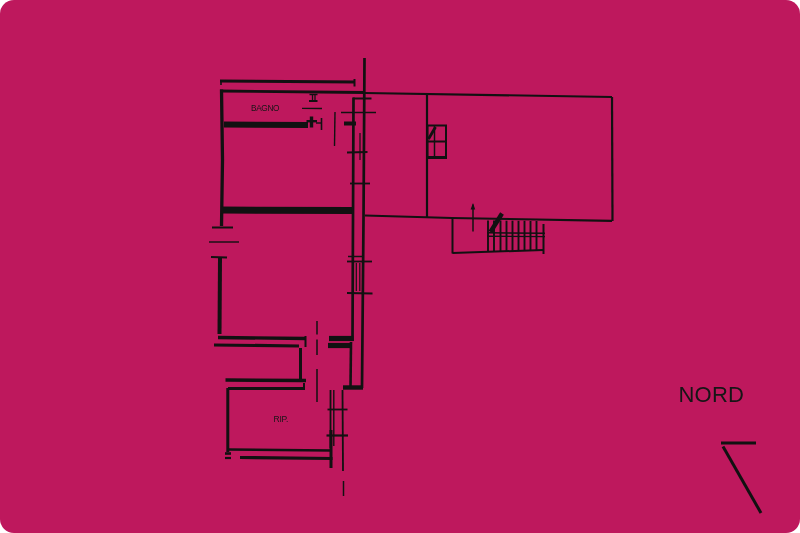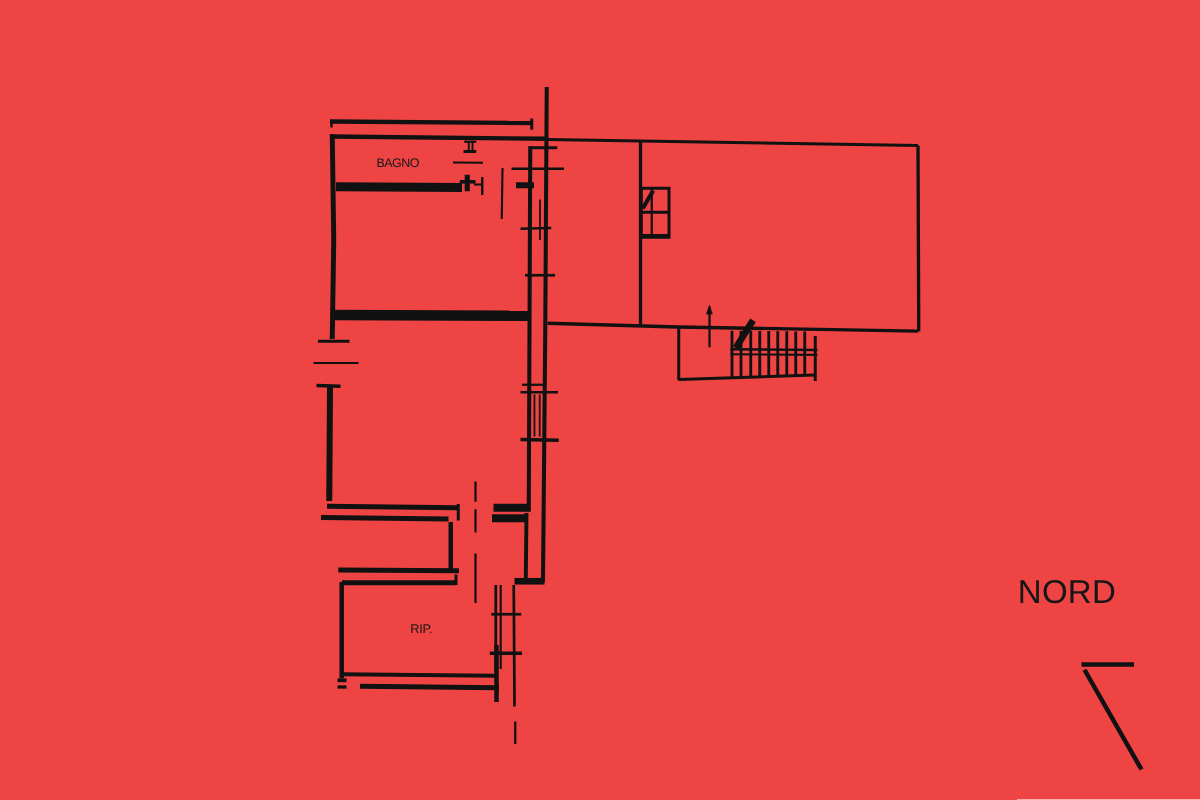--- a/index.html
+++ b/index.html
@@ -1,16 +1,16 @@
 <!DOCTYPE html>
 <html><head>
 <meta charset="utf-8">
 <style>
   html,body{margin:0;padding:0;background:#ffffff;}
-  .wrap{width:800px;height:533px;position:relative;background:#ef4444;}
+  .wrap{width:800px;height:533px;position:relative;background:#be185d;border-radius:14px;}
   svg{position:absolute;top:0;left:0;}
   text{font-family:"Liberation Sans",sans-serif;fill:#161616;}
 </style>
 </head>
 <body>
 <div class="wrap">
 <svg width="800" height="533" viewBox="0 0 800 533">
 <g stroke="#111111" fill="none" stroke-linecap="butt">
 
   <path d="M220,81 L355,82" stroke-width="2.9"></path>

